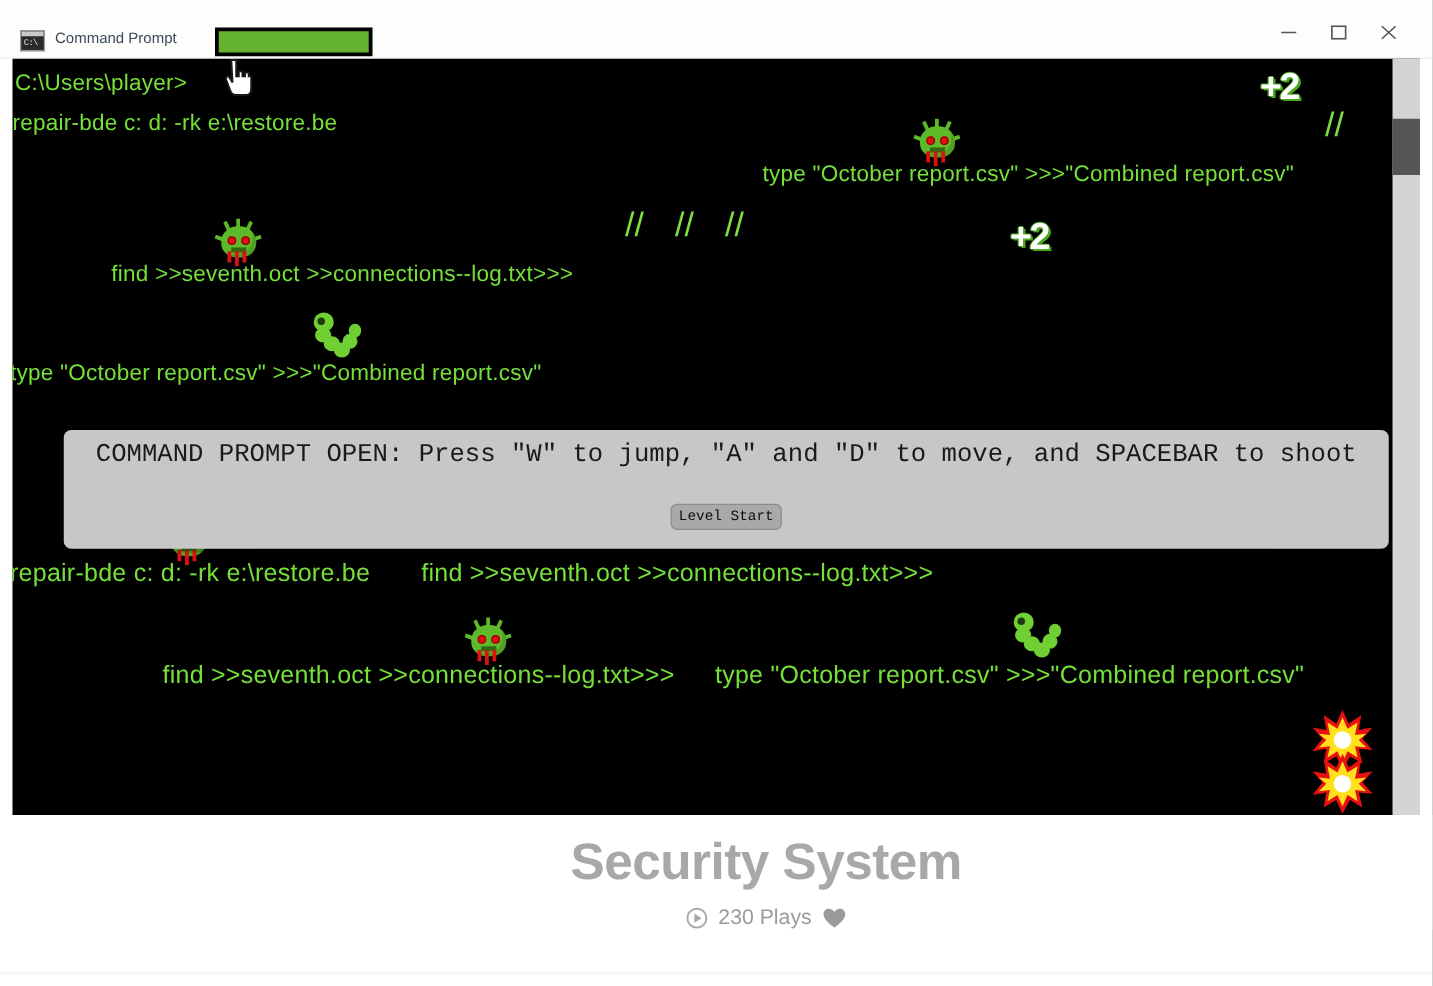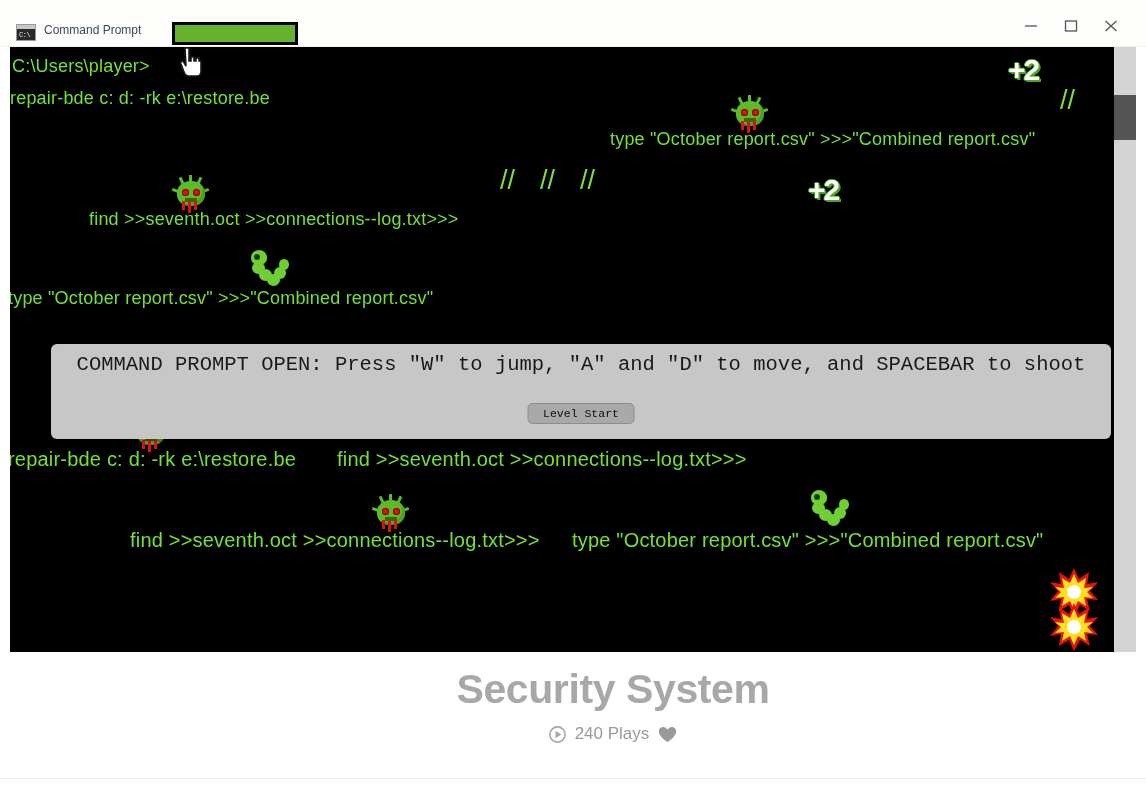--- a/index.html
+++ b/index.html
@@ -232,21 +232,21 @@
     font-size: 20.5px;
     color: #1a1a1a;
     letter-spacing: 0px;
     white-space: nowrap;
   }
   #dialog-button {
     position: absolute;
     left: 50%;
     transform: translateX(-50%);
     top: 59px;
-    width: 107px; height: 21px;
+    width: 89px; height: 21px;
     background: #a9a9a9;
     border: 1px solid #8c8c8c;
     border-radius: 5px;
     font-family: "Liberation Mono", monospace;
     font-size: 11.5px;
     color: #0e0e0e;
     line-height: 20px;
     text-align: center;
     cursor: pointer;
     box-sizing: border-box;
@@ -466,21 +466,21 @@
 
   <div id="meta">
     <div id="game-title">Security System</div>
     <div id="stats">
       <span class="play-icon">
         <svg width="17" height="17" viewBox="0 0 17 17">
           <circle cx="8.5" cy="8.5" r="7.6" fill="none" stroke="#a8a8a8" stroke-width="1.6"></circle>
           <polygon points="6.5,4.8 12.3,8.5 6.5,12.2" fill="#a8a8a8"></polygon>
         </svg>
       </span>
-      <span>240 Plays</span>
+      <span>230 Plays</span>
       <span class="heart-icon">
         <svg width="19" height="17" viewBox="0 0 19 17">
           <path d="M9.5 16 C9.5 16 0.8 10.6 0.8 5.4 C0.8 2.5 2.9 0.9 5.1 0.9 C7.0 0.9 8.6 2.1 9.5 3.6 C10.4 2.1 12.0 0.9 13.9 0.9 C16.1 0.9 18.2 2.5 18.2 5.4 C18.2 10.6 9.5 16 9.5 16 Z" fill="#9a9a9a"></path>
         </svg>
       </span>
     </div>
   </div>
 
   <div id="bottom-rule"></div>
 

